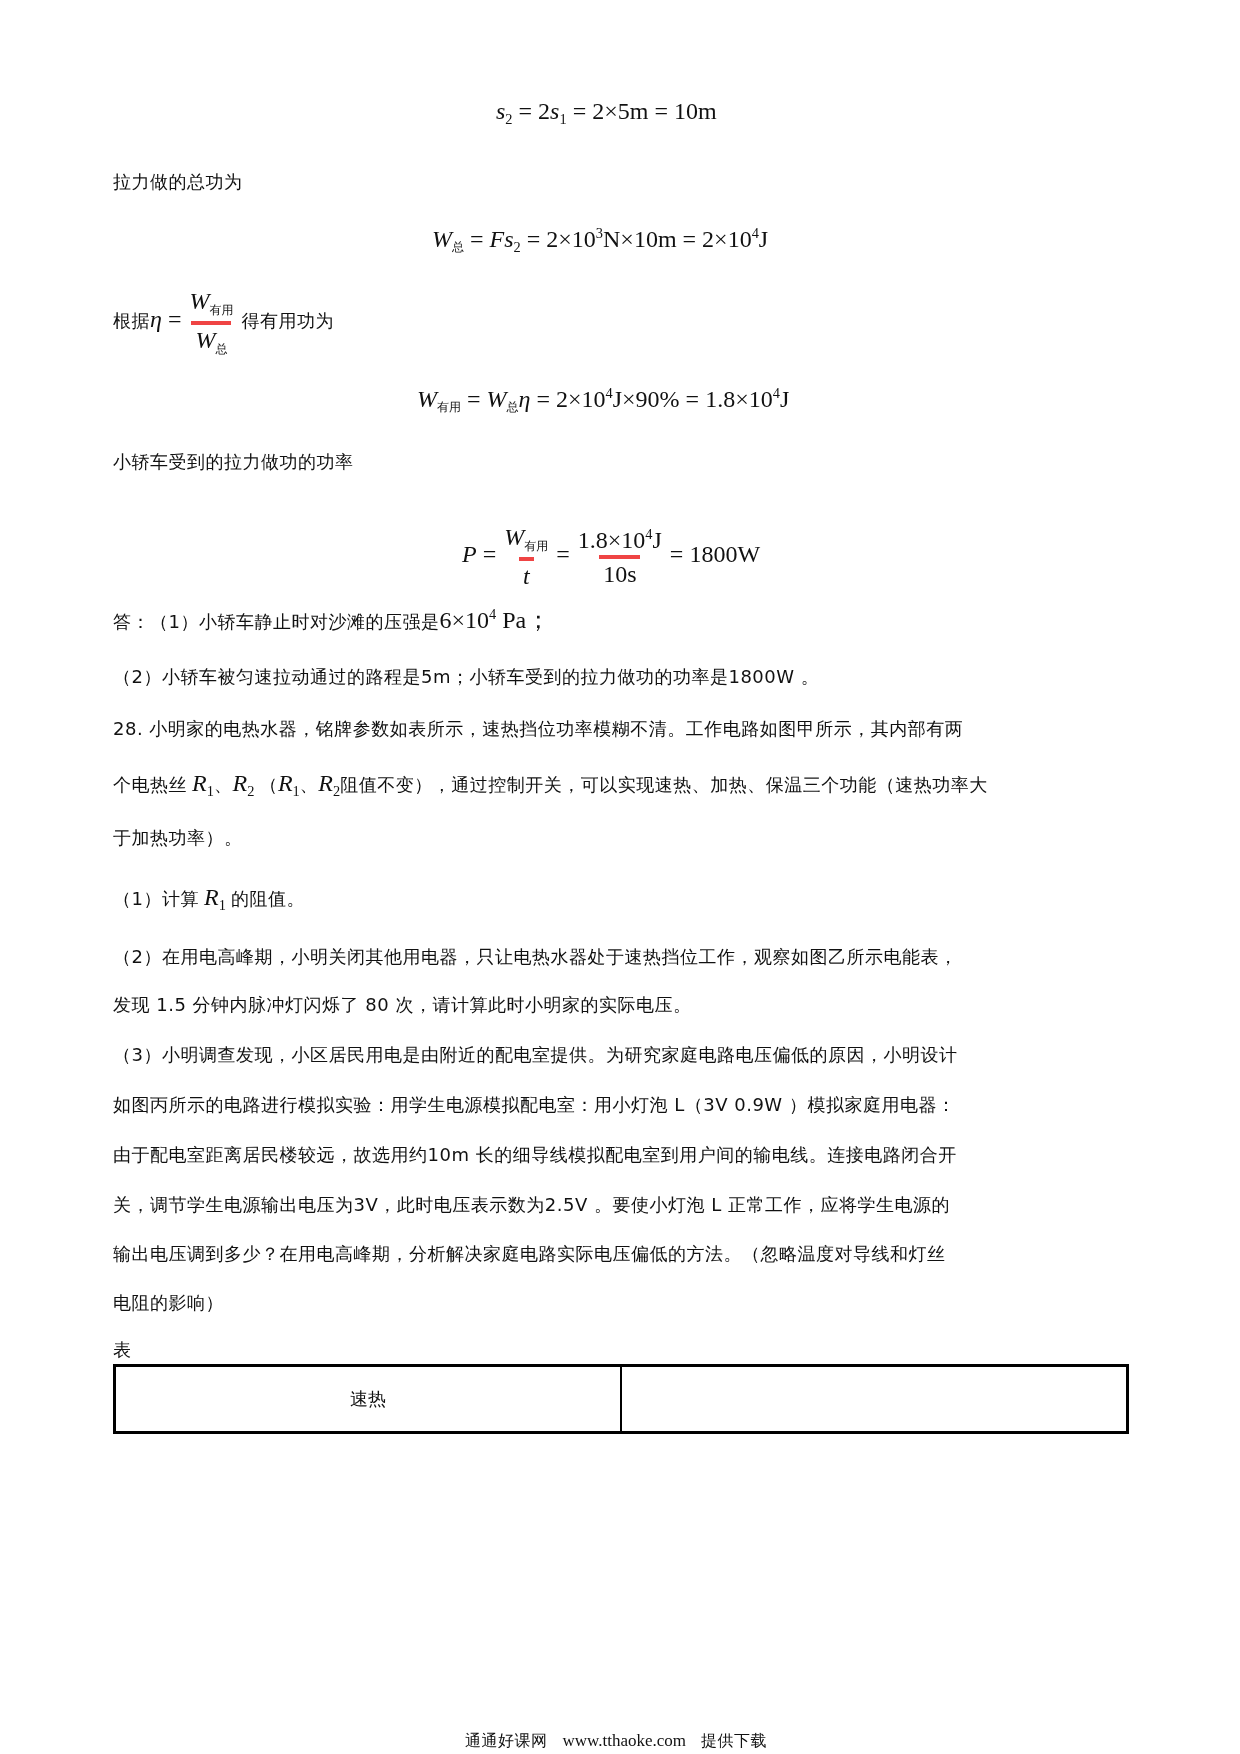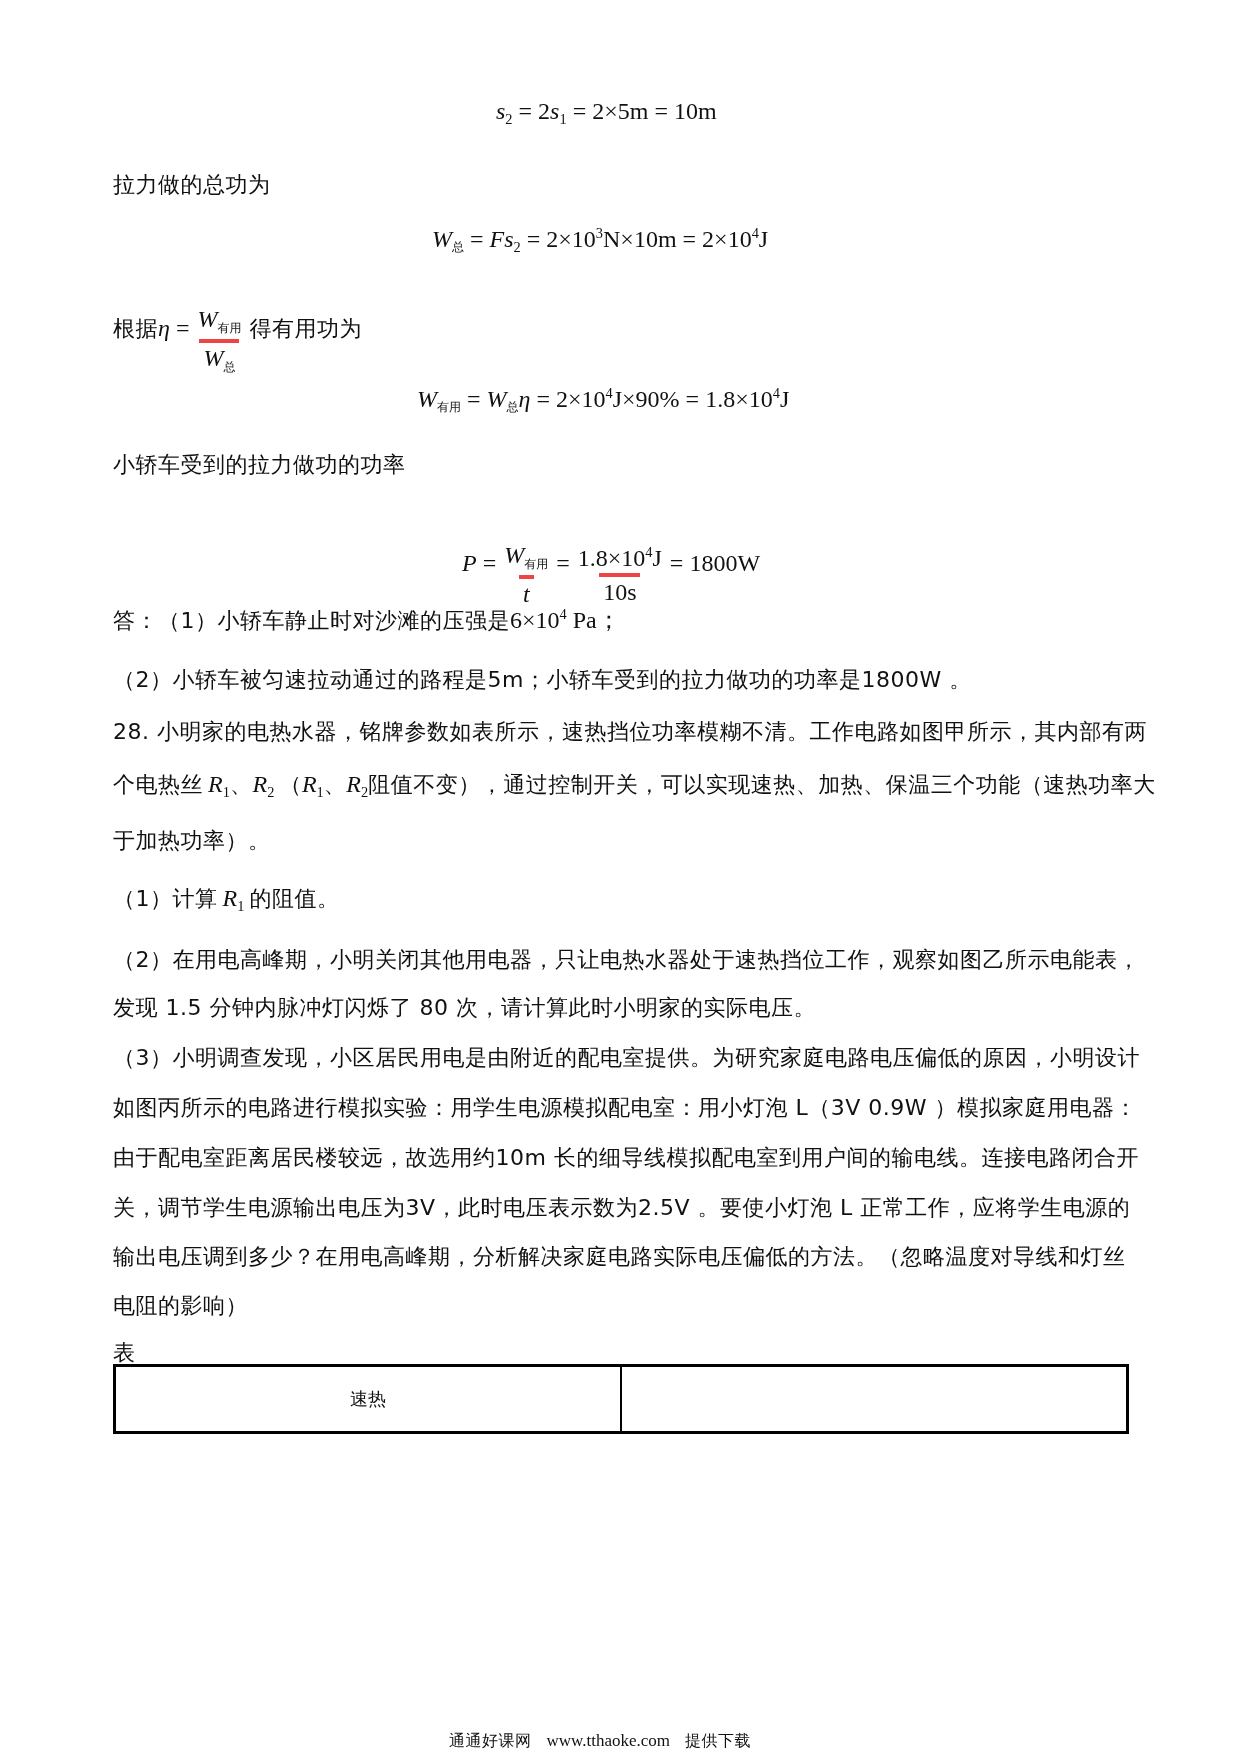--- a/index.html
+++ b/index.html
@@ -1,33 +1,33 @@
 <!DOCTYPE html>
 <html><head>
 <meta charset="utf-8">
 <style>
   html, body { margin: 0; padding: 0; background: #ffffff; }
   body { width: 1240px; height: 1754px; position: relative; overflow: hidden;
          font-family: "DejaVu Serif", "Liberation Serif", serif; color: #111; }
-  .cn { font-family: "DejaVu Sans", sans-serif; font-size: 22px; letter-spacing: 0.5px; }
+  .cn { font-family: "DejaVu Sans", sans-serif; font-size: 18px; letter-spacing: 0.5px; }
   .math { font-family: "Liberation Serif", "DejaVu Serif", serif; font-size: 24px; text-align: center; }
   .i { font-style: italic; }
   .line { position: absolute; left: 113px; white-space: nowrap; }
   .center { position: absolute; white-space: nowrap; }
   .sub { font-size: 0.6em; vertical-align: -0.35em; }
   .subcn { font-family: "DejaVu Sans", sans-serif; font-size: 12px; vertical-align: -0.4em; }
   .sup { font-size: 0.6em; vertical-align: 0.6em; }
   .frac { display: inline-flex; flex-direction: column; align-items: center; vertical-align: middle; margin: 0 4px; }
-  .frac .num { padding: 0 4px 2px; margin-top: 18px; }
+  .frac .num { padding: 0 4px 2px; }
   .frac .den { border-top: 4px solid #ef4444; padding: 2px 4px 0; }
   table.spec { position: absolute; left: 113px; top: 1364px; width: 1016px; border-collapse: collapse; }
   table.spec td { border: 2px solid #000; height: 62px; text-align: center; width: 50%;
                   font-family: "DejaVu Sans", sans-serif; font-size: 18px; }
   table.spec { border: 3px solid #000; }
-  .footer { position: absolute; top: 1731px; left: 0; width: 1200px; text-align: center; font-size: 16px; }
+  .footer { position: absolute; top: 1731px; left: 0; width: 1200px; text-align: center; font-size: 16px; padding-left: 16px; }
   .footer .url { font-family: "Liberation Serif", serif; font-size: 17px; margin: 0 10px; }
 </style>
 </head>
 <body>
 
 <div class="center math" style="top:98px; left:496px;">
   <span class="i">s</span><span class="sub">2</span> = 2<span class="i">s</span><span class="sub">1</span> = 2×5m = 10m
 </div>
 
 <div class="line cn" style="top:170px;">拉力做的总功为</div>

